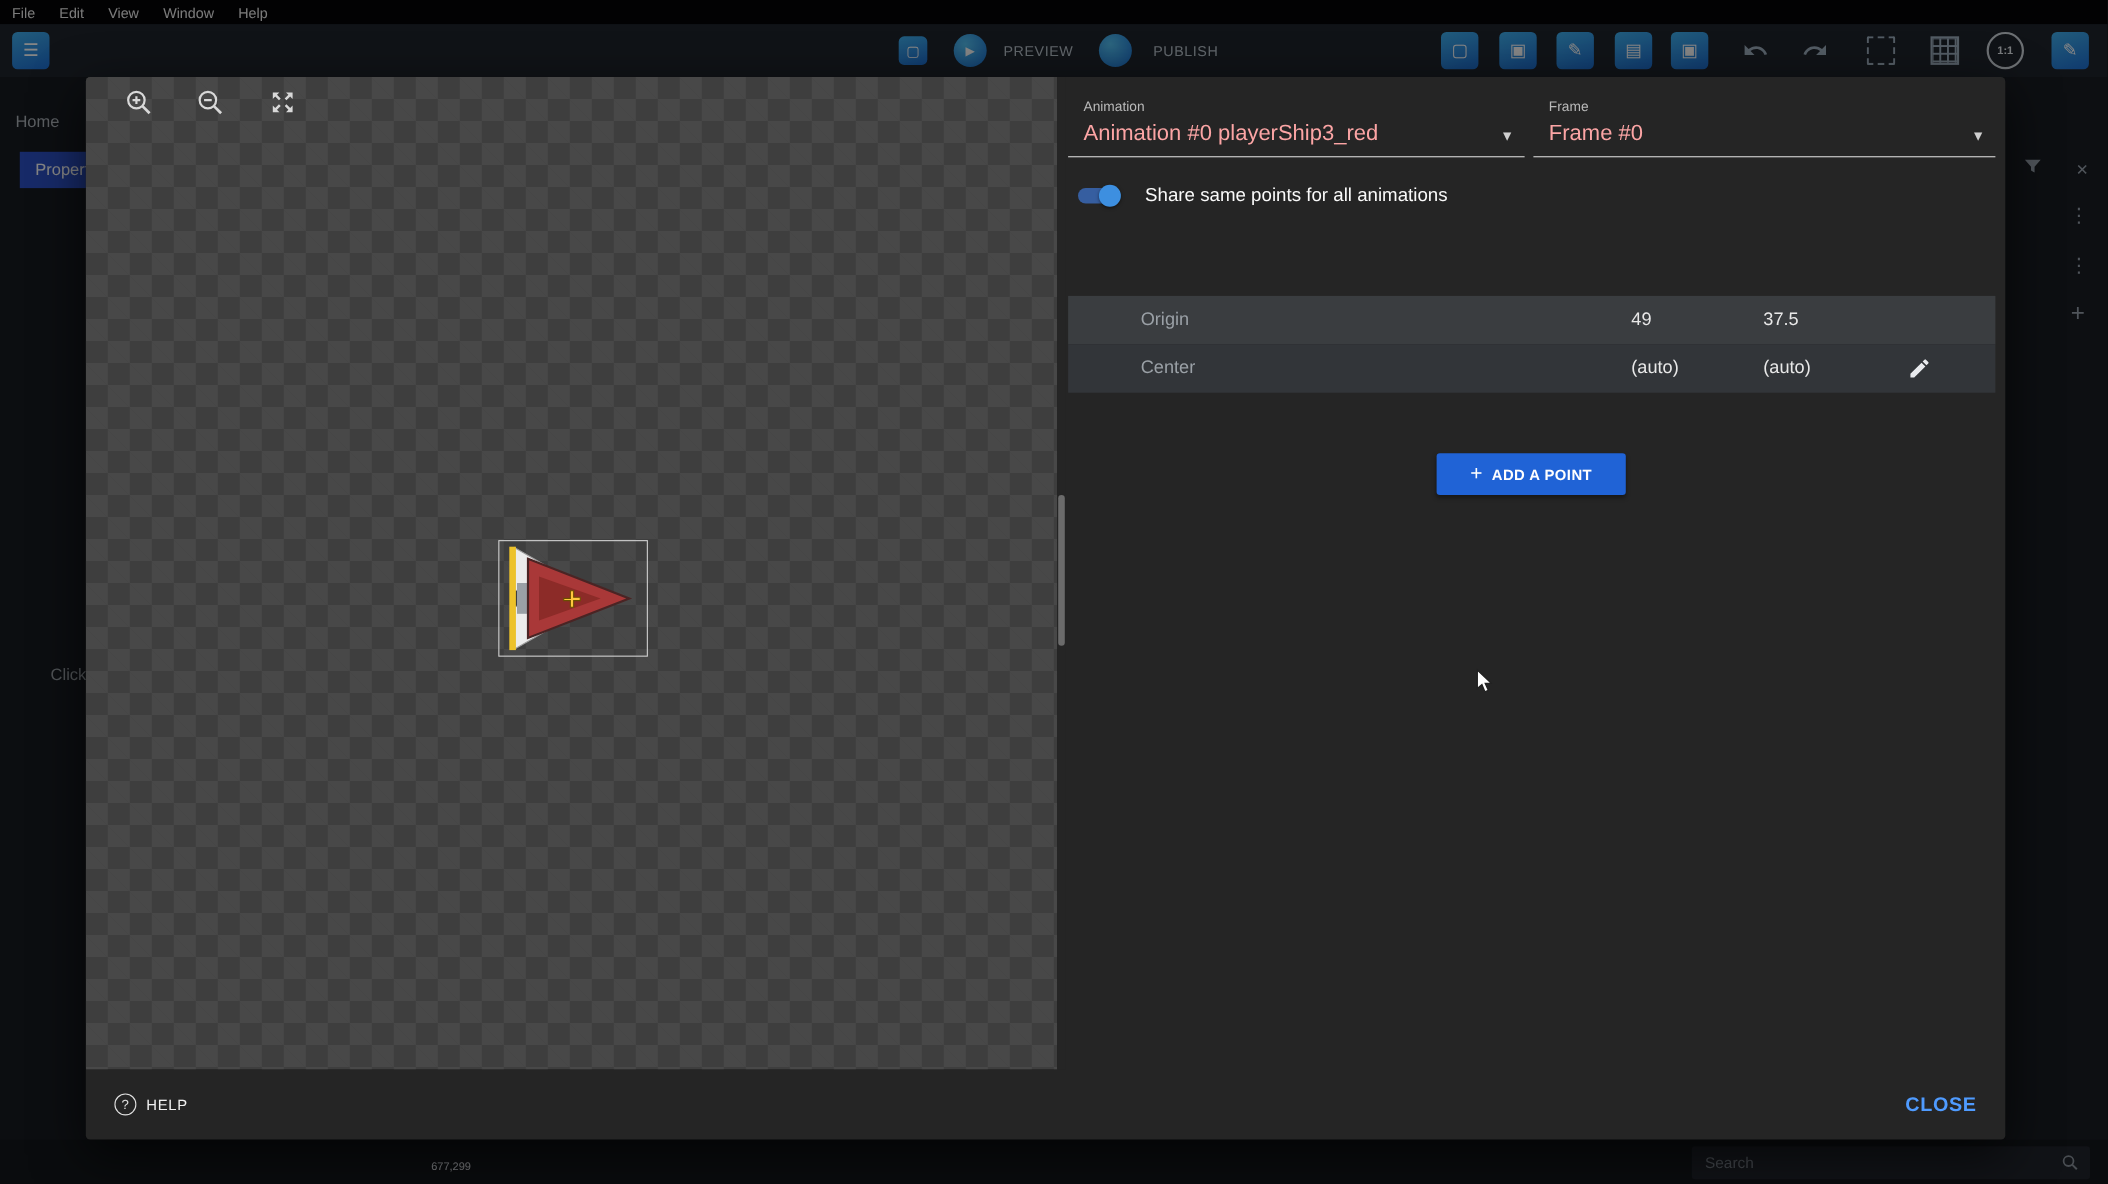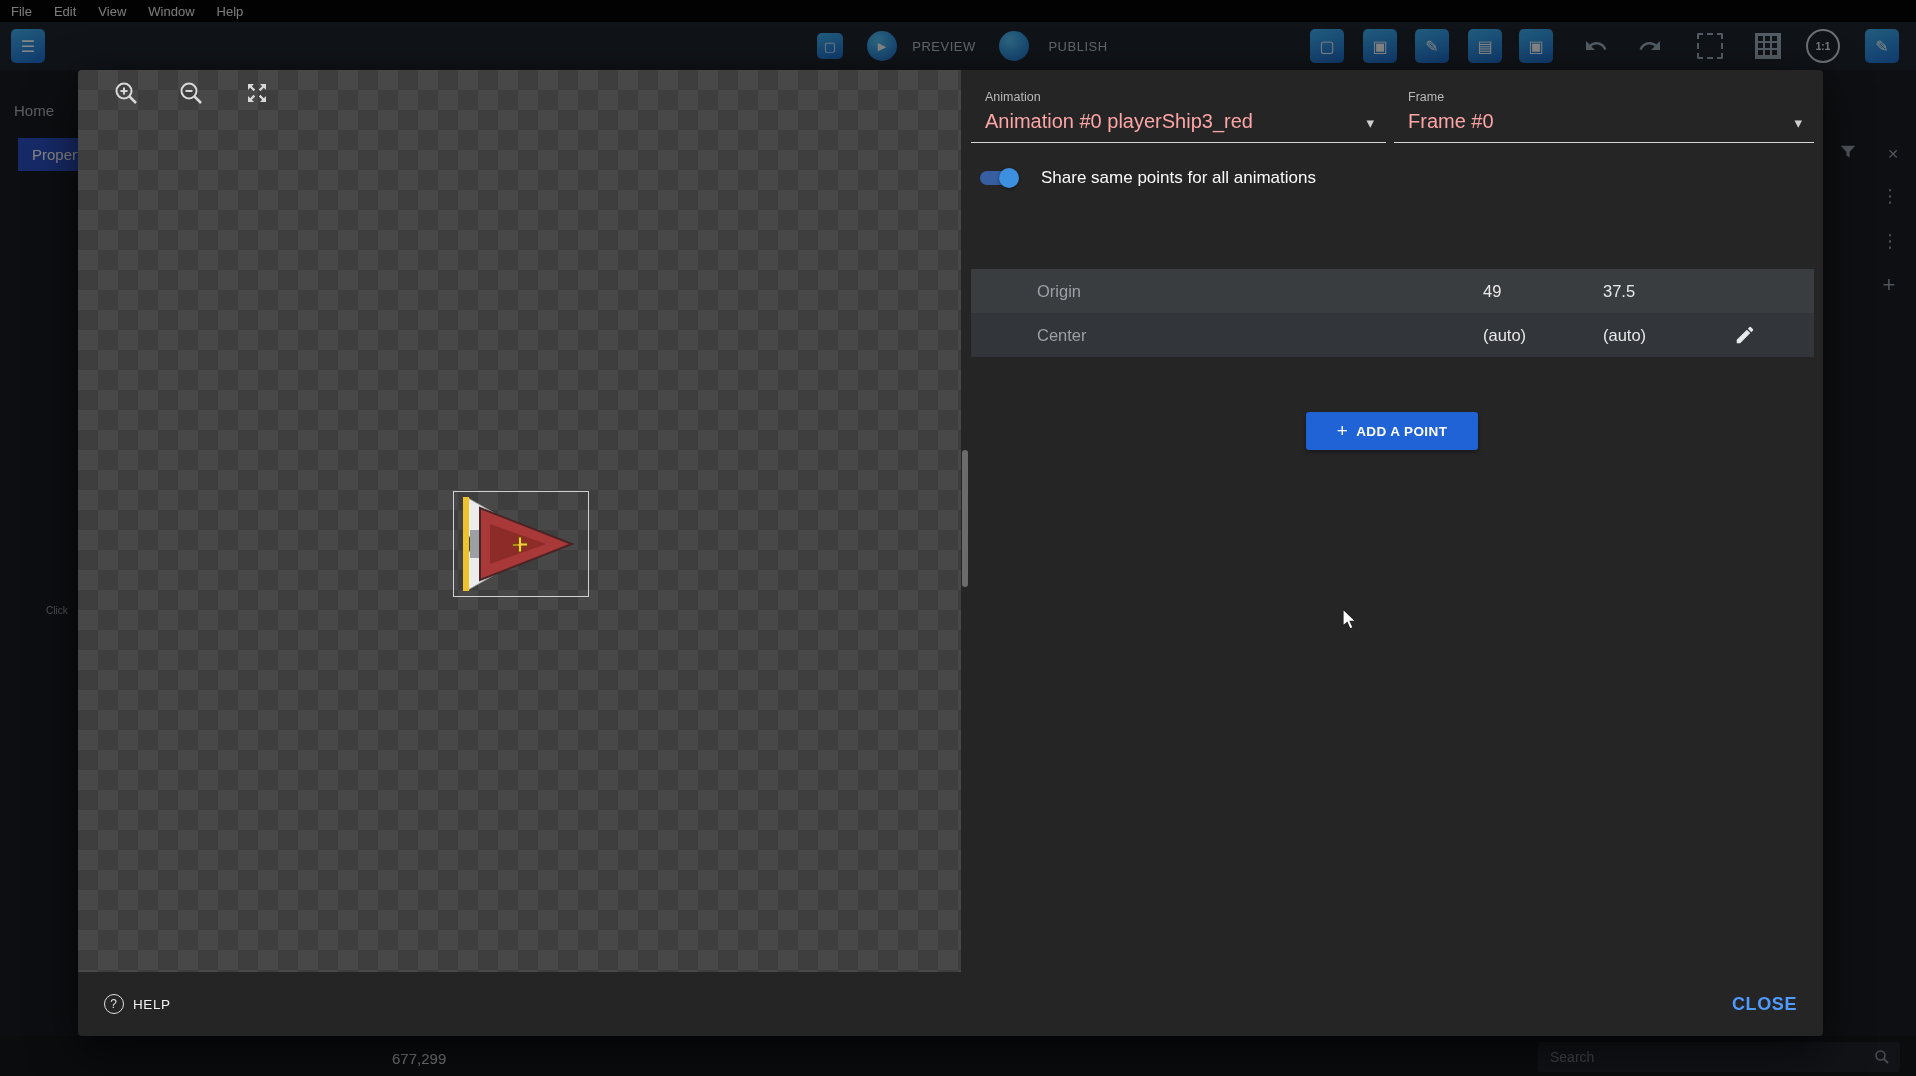--- a/index.html
+++ b/index.html
@@ -19,23 +19,23 @@
   .tb-grey{color:#9fb0c0;display:flex;align-items:center;justify-content:center;}
   .dashed-sq{width:22px;height:22px;border:2px dashed #9fb0c0;border-radius:2px;}
   .grid-sq{width:22px;height:22px;border:2px solid #9fb0c0;
            background:linear-gradient(#9fb0c0 2px,transparent 2px) 0 6px/100% 7px,
                       linear-gradient(90deg,#9fb0c0 2px,transparent 2px) 6px 0/7px 100%;}
   .one2one{width:30px;height:30px;border:2px solid #cfd6dd;border-radius:50%;color:#e6ebf0;
            display:flex;align-items:center;justify-content:center;font-size:10px;font-weight:bold;}
   .home-tab{position:absolute;top:102px;left:14px;color:#aeb4bb;font-size:15px;z-index:1;}
   .props-tab{position:absolute;top:138px;left:18px;width:140px;height:33px;background:#2d52c7;color:#fff;
              font-size:15px;display:flex;align-items:center;padding-left:14px;z-index:1;box-sizing:border-box;}
-  .side-text{position:absolute;top:605px;left:46px;color:#9aa0a6;font-size:10px;z-index:1;}
+  .side-text{position:absolute;top:605px;left:46px;color:#9aa0a6;font-size:15px;z-index:1;}
   .bottombar{position:absolute;left:0;right:0;bottom:0;height:40px;background:#14171c;z-index:1;}
-  .coords{position:absolute;left:392px;bottom:9px;color:#dfe3e8;font-size:15px;}
+  .coords{position:absolute;left:392px;bottom:9px;color:#dfe3e8;font-size:10px;}
   .search-box{position:absolute;right:16px;bottom:4px;width:362px;height:30px;background:#21252c;border-radius:3px;
               display:flex;align-items:center;padding:0 10px;box-sizing:border-box;}
   .search-box input{flex:1;background:transparent;border:none;outline:none;color:#c7cdd4;font-size:14px;
                     font-family:"Liberation Sans",sans-serif;}
   .search-box input::placeholder{color:#7b838d;}
   .right-strip{position:absolute;top:70px;left:1823px;right:0;bottom:40px;background:#191d23;z-index:1;}
   .strip-ic{position:absolute;transform:translate(-50%,-50%);color:#98a2ad;}
 
   
   .overlay{position:absolute;inset:0;background:rgba(0,0,0,0.48);z-index:5;}

